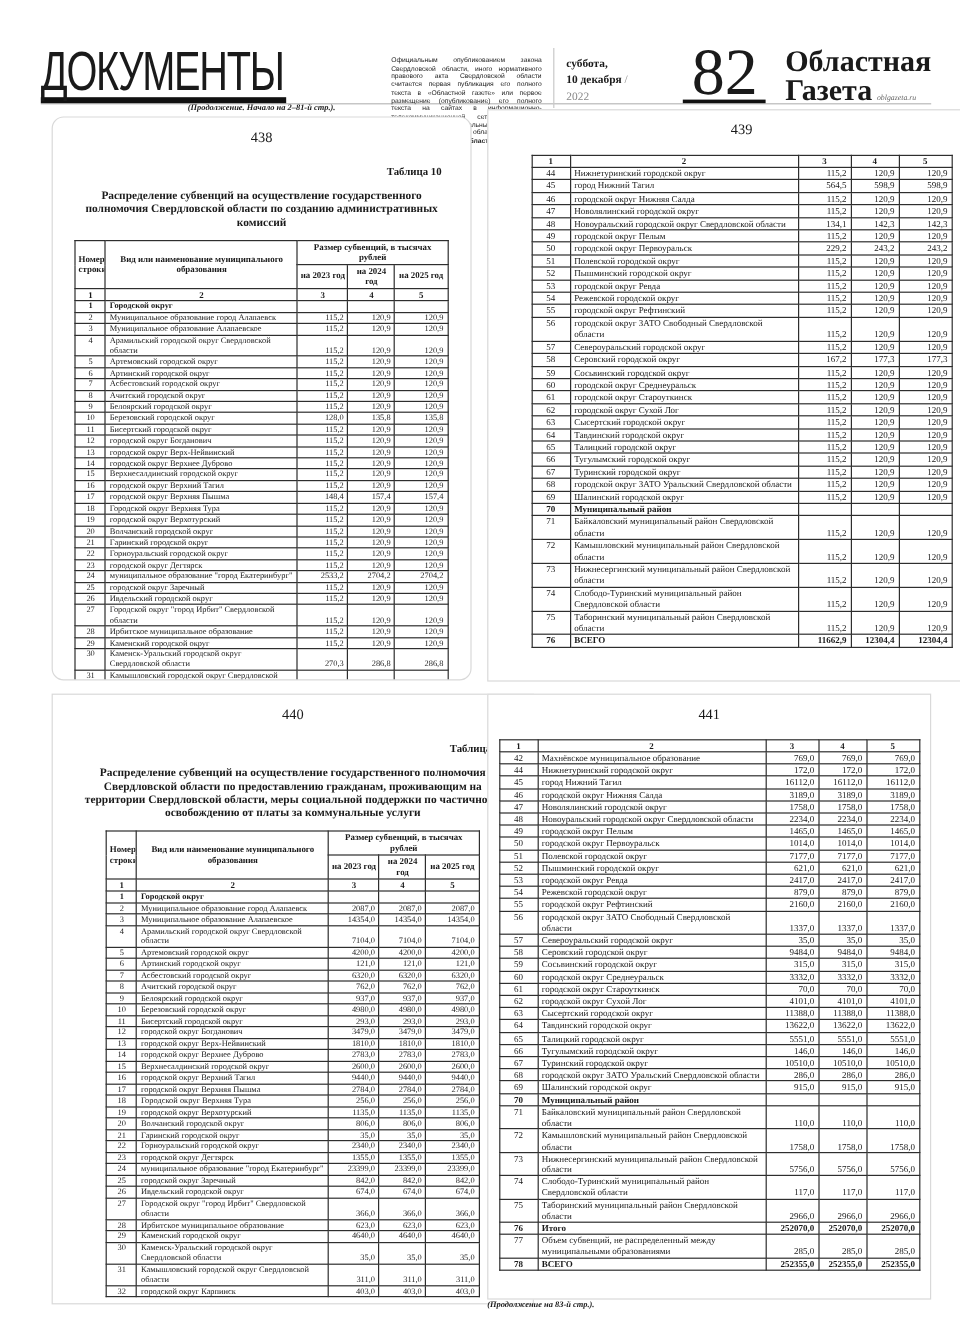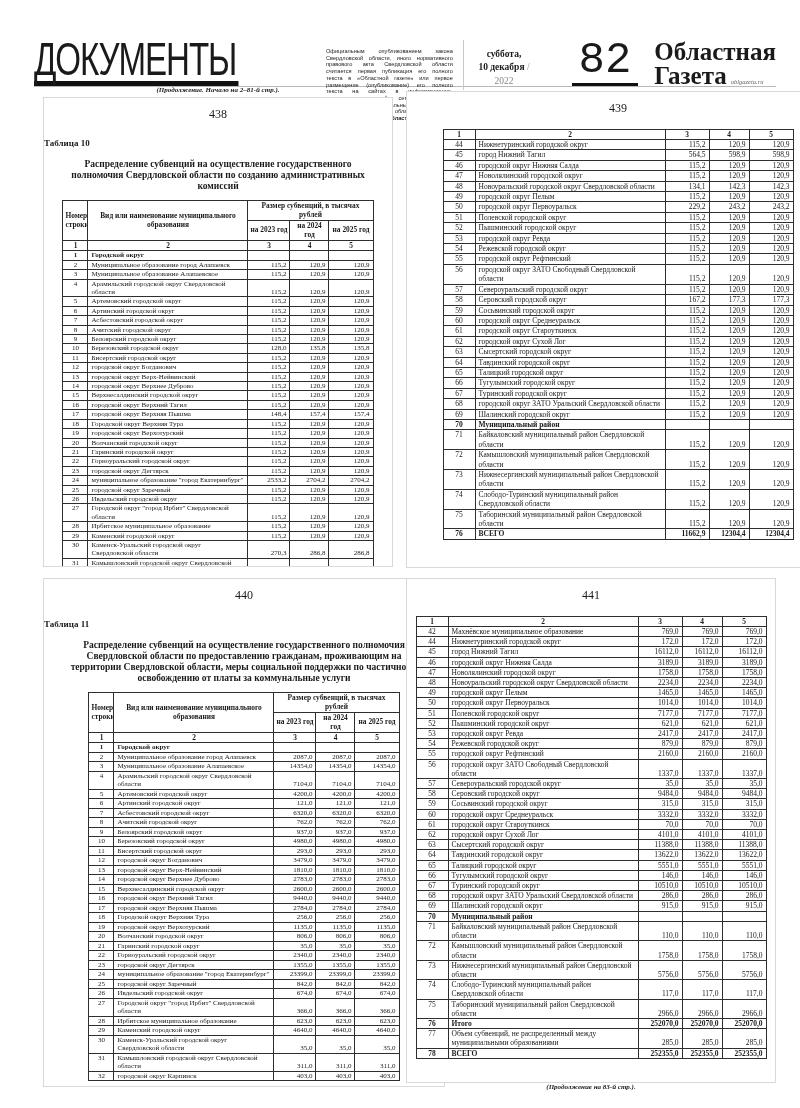--- a/index.html
+++ b/index.html
@@ -10,39 +10,39 @@
   
   .header{position:absolute;left:34px;top:36px;width:742px;height:50px;
     display:flex;align-items:flex-start;border-bottom:1px solid #b9b9b9;}
   .masthead{font-family:"Liberation Sans", sans-serif;font-size:46px;line-height:42px;
     font-weight:400;letter-spacing:-1.5px;transform:scaleX(.72);transform-origin:left top;
     white-space:nowrap;border-bottom:5px solid #111;padding:0 3px 1px 0;margin-top:2px;}
   .legal{width:224px;margin-left:8px;margin-top:12px;font-family:"Liberation Sans", sans-serif;
     font-size:5.6px;line-height:1.2;text-align:justify;color:#222;}
   .legal b{font-weight:bold;}
   .vdivider{width:1px;background:#c9c9c9;height:50px;margin:4px 10px 0 10px;}
-  .datebox{width:108px;margin-top:12px;font-size:9.5px;font-weight:bold;line-height:1.4;text-align:center;}
+  .datebox{width:108px;margin-top:12px;font-size:9.5px;font-weight:bold;line-height:1.4;}
   .datebox .year{color:#888;font-weight:normal;}
-  .issue{font-family:Liberation Mono, monospace;font-size:44px;line-height:44px;margin-top:2px;
+  .issue{font-family:Liberation Serif, serif;font-size:55px;line-height:44px;margin-top:2px;
     margin-left:37px;border-bottom:3px solid #111;padding:0 7px 1px 7px;}
   .brand{margin-left:16px;margin-top:4px;font-weight:bold;font-size:25px;line-height:24px;white-space:nowrap;}
   .brand .site{font-size:6.5px;color:#666;font-weight:normal;font-style:italic;margin-left:4px;}
   
   .cont-top{position:absolute;top:86px;left:43px;width:350px;text-align:center;
     font-size:7px;font-style:italic;font-weight:bold;}
-  .cont-bottom{position:absolute;top:1083px;left:406px;width:370px;text-align:center;
+  .cont-bottom{position:absolute;top:1083px;left:406px;width:370px;text-align:left;
     font-size:7px;font-style:italic;font-weight:bold;}
   
   .block{position:absolute;background:#fff;border:1px solid #d9d9d9;box-sizing:border-box;overflow:hidden;}
-  #b438{left:43px;top:97px;width:350px;height:470px;}
+  #b438{left:43px;top:97px;width:350px;height:470px;border-radius:10px;}
   #b439{left:406px;top:91px;width:424px;height:477px;}
   #b440{left:43px;top:578px;width:402px;height:509px;}
   #b441{left:406px;top:578px;width:370px;height:505px;}
   .pagenum{text-align:center;font-size:12px;margin-top:9px;}
-  .tlabel{font-weight:bold;font-size:9px;margin:16px 24px 0 0;}
+  .tlabel{text-align:right;font-weight:bold;font-size:9px;margin:16px 24px 0 0;}
   .ttitle{text-align:center;font-weight:bold;font-size:9.5px;line-height:11px;margin:11px 26px 0 26px;}
   table{border-collapse:collapse;margin:8px auto 0 auto;table-layout:fixed;}
   #b438 table,#b440 table{width:310px;}
   #b439 table,#b441 table{width:350px;margin-top:13px;}
   th,td{border:1px solid #2e2e2e;overflow:hidden;}
   th{font-size:7.4px;font-weight:bold;text-align:center;padding:1px 2px;line-height:8.6px;}
   .numrow th{font-size:7.4px;line-height:9px;padding:0;}
   td{font-size:7px;padding:0 3px;}
   #b438 td{line-height:8.4px;}
   #b440 td{line-height:8.5px;}

